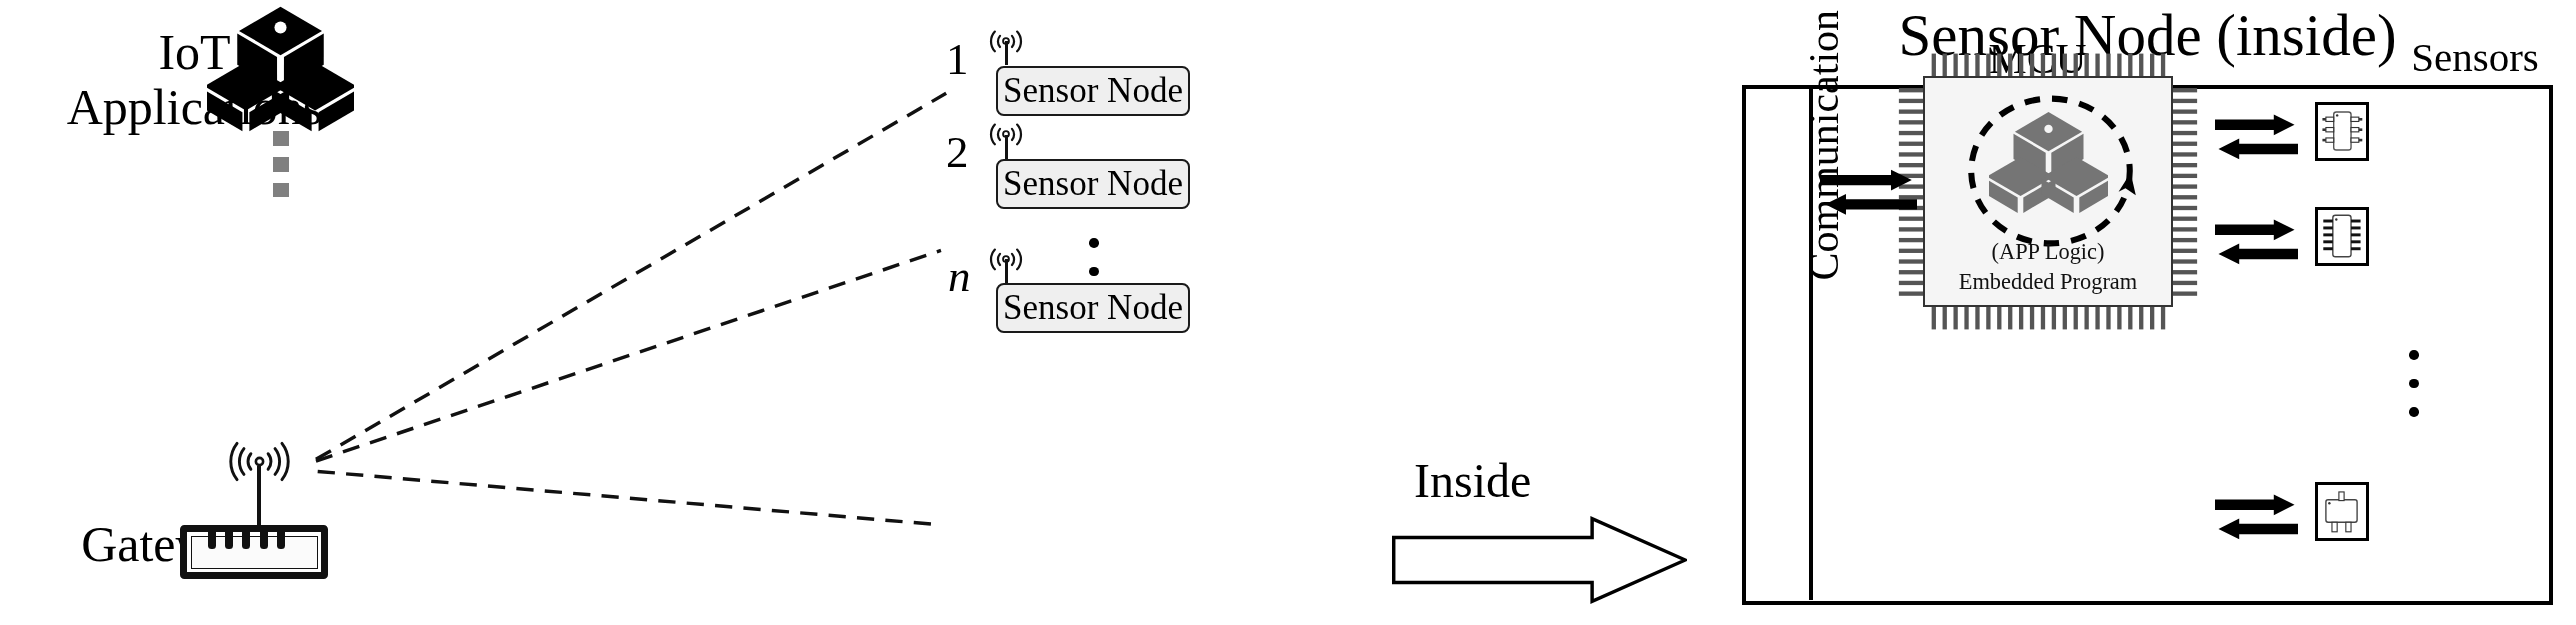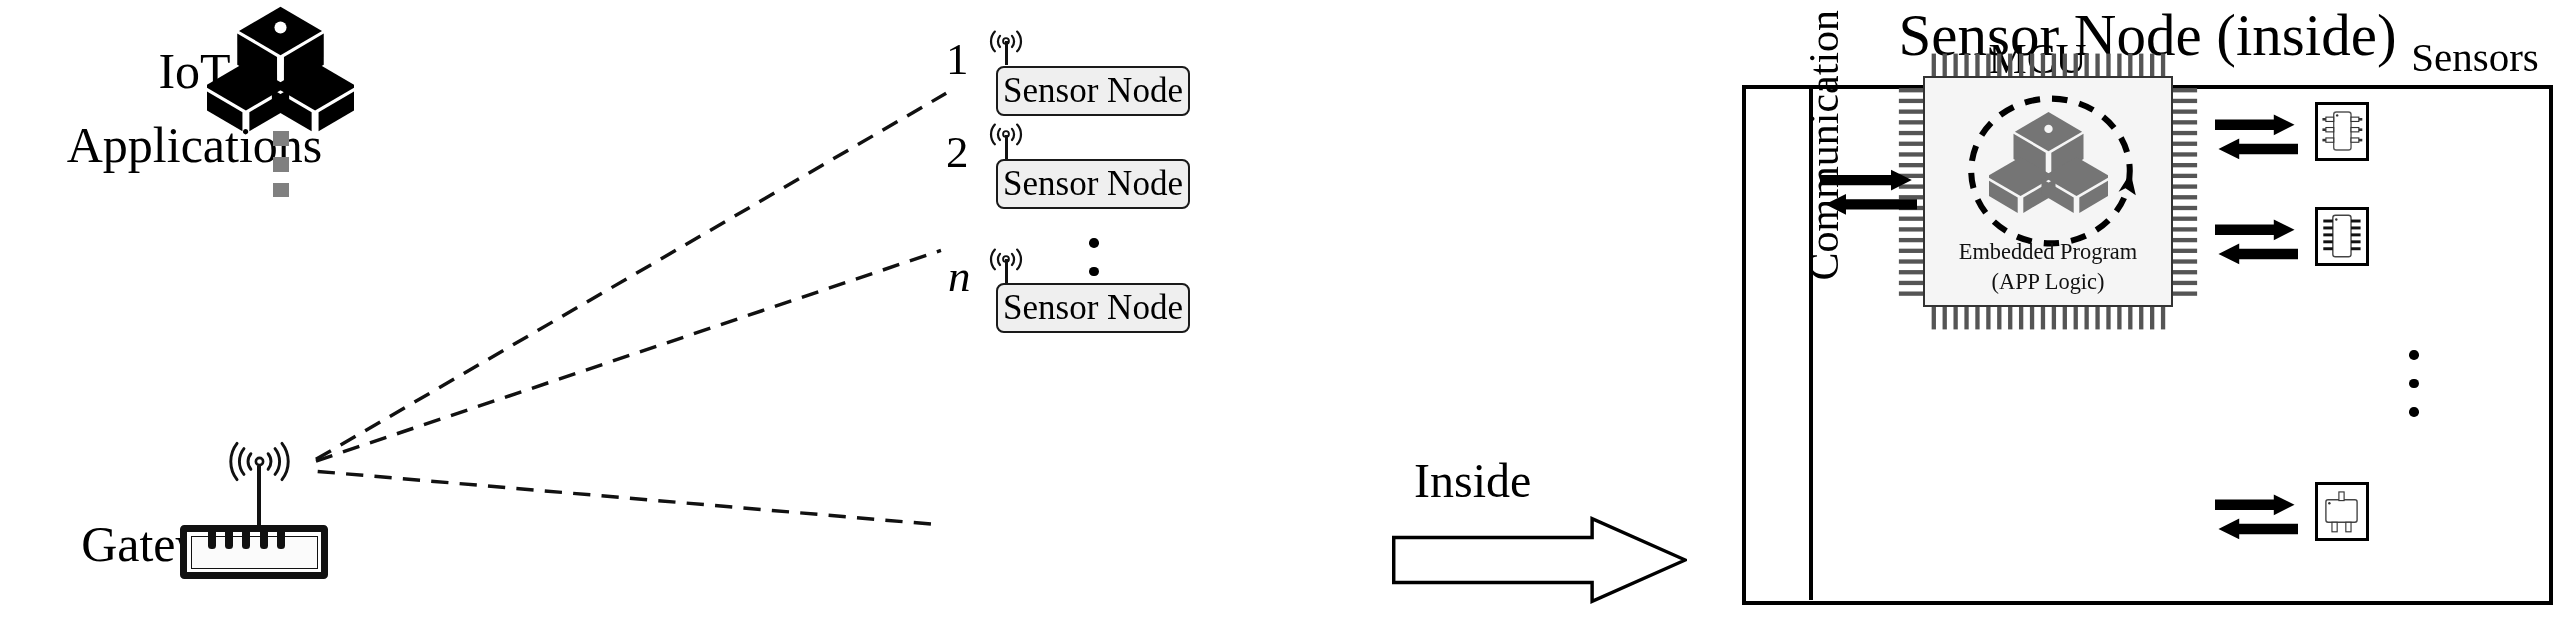--- a/index.html
+++ b/index.html
@@ -3,21 +3,21 @@
 <meta charset="utf-8">
 <style>
   html,body{margin:0;padding:0;background:#ffffff;}
   body{font-family:"Liberation Serif", serif;}
   #stage{position:relative;width:2576px;height:626px;background:#ffffff;overflow:hidden;}
   .abs{position:absolute;}
   .lbl{color:#000;line-height:1.05;white-space:nowrap;text-align:right;}
 
   
   #iot-label{left:52px;top:24px;width:285px;text-align:center;font-size:50px;}
-  #iot-label div{margin:21px 0;}
+  #iot-label div{margin:2px 0;}
   #gateway-label{left:45px;top:518px;width:250px;text-align:center;font-size:50px;}
 
   
   .cubestack{position:absolute;}
   .cubestack svg{display:block;}
 
   
   #dot-connector{left:273px;top:131px;width:15.5px;height:93px;}
   #dot-connector i{display:block;width:15.5px;height:14.7px;background:#808080;margin-bottom:11.2px;}
 
@@ -333,22 +333,22 @@
         <path d="M-5 97 L41 124 L41 146 L-5 119 Z"></path>
         <path d="M49 124 L95 97 L95 119 L49 146 Z"></path>
         <path d="M125 66 L173 94 L125 122 L77 94 Z"></path>
         <path d="M75 97 L121 124 L121 146 L75 119 Z"></path>
         <path d="M129 124 L175 97 L175 119 L129 146 Z"></path>
       </g>
     </svg>
   </div>
 
   <div class="abs" id="mcu-inner-text">
+    <div>(APP Logic)</div>
     <div>Embedded Program</div>
-    <div>(APP Logic)</div>
   </div>
 
   <svg class="abs arrpair" style="left:1820px;top:161px;width:97px;height:59px;" viewBox="0 0 112 68">
     <g fill="#000">
       <path d="M0 16 L82 16 L82 10 L106 22 L82 34 L82 28 L0 28 Z"></path>
       <path d="M112 44 L30 44 L30 38 L6 50 L30 62 L30 56 L112 56 Z"></path>
     </g>
   </svg>
 
   <svg class="abs arrpair" style="left:2215px;top:109px;width:83px;height:54px;" viewBox="0 0 96 62">

